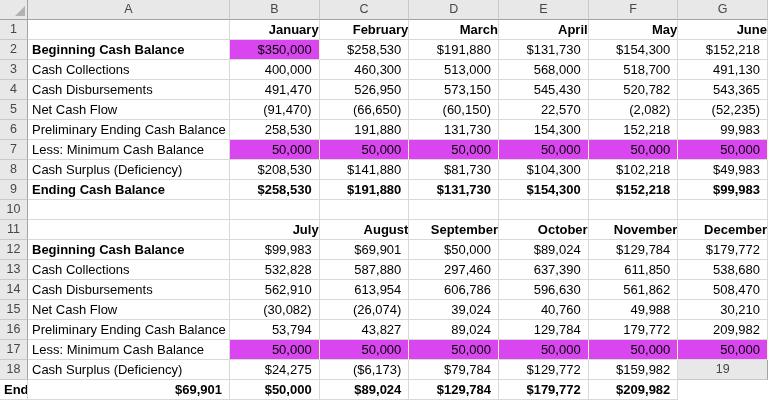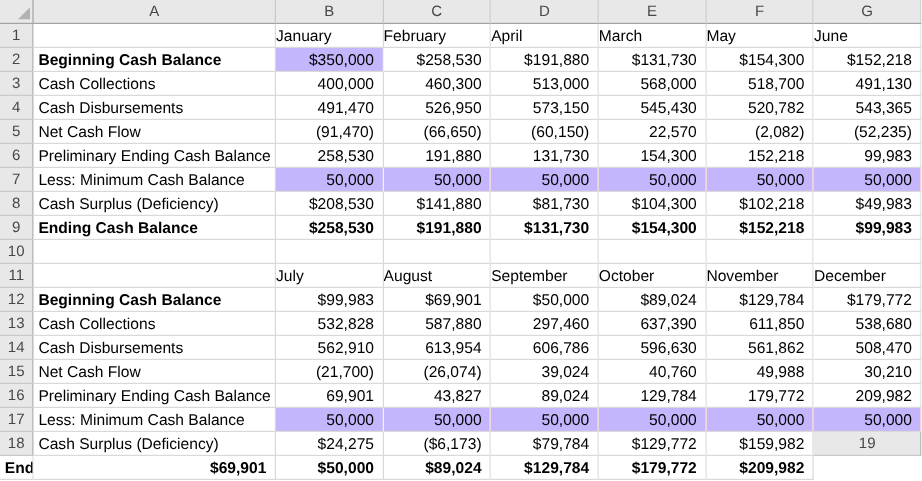--- a/index.html
+++ b/index.html
@@ -31,46 +31,46 @@
     border-left:10px solid transparent;border-bottom:10px solid #b2b2b2;
   }
   
   .cell{
     border-right:1px solid #d9d9d9;border-bottom:1px solid #d9d9d9;
     box-sizing:border-box;line-height:19px;white-space:nowrap;overflow:hidden;
     background:#fff;
   }
   .label{padding-left:4px;}
   .val{text-align:right;padding-right:7px;}
-  .months{text-align:left;font-weight:normal;}
+  .months{text-align:right;font-weight:bold;}
   .b{font-weight:bold;}
   .u{}
-  .fill{background:#c4b5fd;border-right-color:#fff2cc;}
+  .fill{background:#d946ef;border-right-color:#fff2cc;}
 </style>
 </head>
 <body>
 
 <div class="stage">
   <div class="sheet" id="sheet">
       <div class="hcell corner">
         <span class="tri"></span>
       </div>
       <div class="hcell">A</div>
       <div class="hcell">B</div>
       <div class="hcell">C</div>
       <div class="hcell">D</div>
       <div class="hcell">E</div>
       <div class="hcell">F</div>
       <div class="hcell">G</div>
       <div class="rh">1</div>
       <div class="cell label"></div>
       <div class="cell months">January</div>
       <div class="cell months">February</div>
+      <div class="cell months">March</div>
       <div class="cell months">April</div>
-      <div class="cell months">March</div>
       <div class="cell months">May</div>
       <div class="cell months">June</div>
       <div class="rh">2</div>
       <div class="cell label b">Beginning Cash Balance</div>
       <div class="cell val fill">$350,000</div>
       <div class="cell val">$258,530</div>
       <div class="cell val">$191,880</div>
       <div class="cell val">$131,730</div>
       <div class="cell val">$154,300</div>
       <div class="cell val">$152,218</div>
@@ -165,29 +165,29 @@
       <div class="rh">14</div>
       <div class="cell label">Cash Disbursements</div>
       <div class="cell val">562,910</div>
       <div class="cell val">613,954</div>
       <div class="cell val">606,786</div>
       <div class="cell val">596,630</div>
       <div class="cell val">561,862</div>
       <div class="cell val">508,470</div>
       <div class="rh">15</div>
       <div class="cell label">Net Cash Flow</div>
-      <div class="cell val">(21,700)</div>
+      <div class="cell val">(30,082)</div>
       <div class="cell val">(26,074)</div>
       <div class="cell val">39,024</div>
       <div class="cell val">40,760</div>
       <div class="cell val">49,988</div>
       <div class="cell val">30,210</div>
       <div class="rh">16</div>
       <div class="cell label">Preliminary Ending Cash Balance</div>
-      <div class="cell val">69,901</div>
+      <div class="cell val">53,794</div>
       <div class="cell val">43,827</div>
       <div class="cell val">89,024</div>
       <div class="cell val">129,784</div>
       <div class="cell val">179,772</div>
       <div class="cell val">209,982</div>
       <div class="rh">17</div>
       <div class="cell label">Less: Minimum Cash Balance</div>
       <div class="cell val fill">50,000</div>
       <div class="cell val fill">50,000</div>
       <div class="cell val fill">50,000</div>

